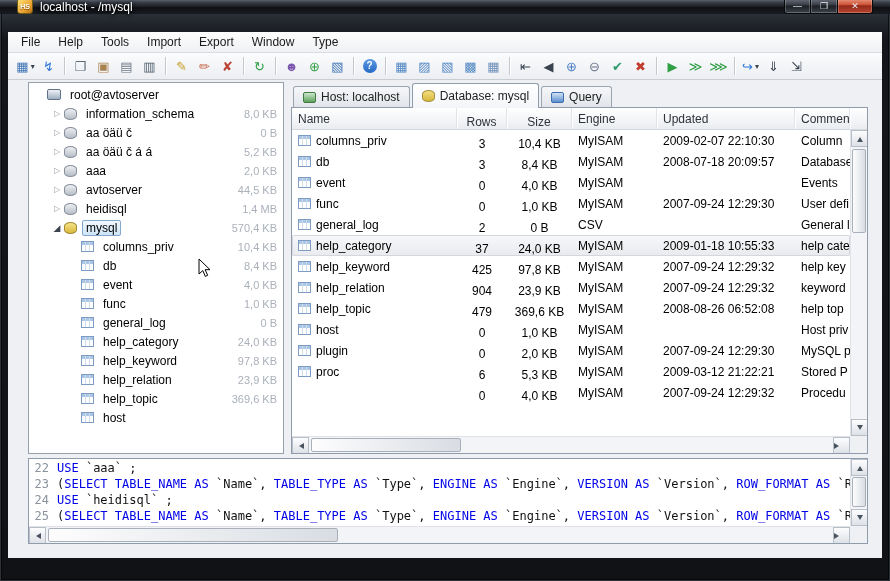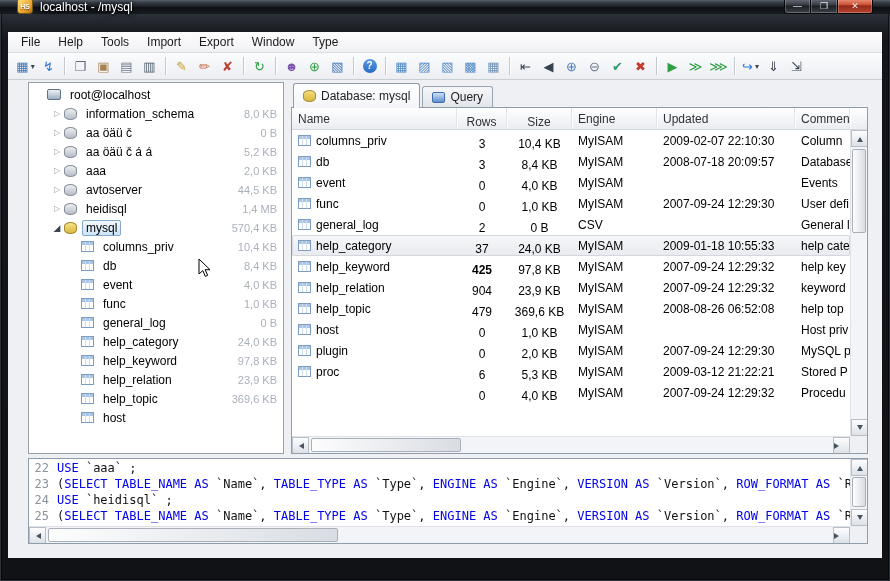--- a/index.html
+++ b/index.html
@@ -245,21 +245,21 @@
         <div class="tb-btn">
           <span class="tb-glyph" style="color: rgb(58, 67, 80);">⇲</span>
         </div>
       </div>
 
     <div class="main">
       <div class="tree" id="tree">
           <div class="tree-row" style="padding-left: 4px;">
             <span class="tree-arrow"></span>
             <span class="node-ic server"></span>
-            <span class="tree-label">root@localhost</span>
+            <span class="tree-label">root@avtoserver</span>
             <span class="tree-size"></span>
           </div>
           <div class="tree-row" style="padding-left: 21px;">
             <span class="tree-arrow">▷</span>
             <span class="node-ic db"></span>
             <span class="tree-label">information_schema</span>
             <span class="tree-size">8,0 KB</span>
           </div>
           <div class="tree-row" style="padding-left: 21px;">
             <span class="tree-arrow">▷</span>
@@ -355,20 +355,24 @@
             <span class="tree-arrow"></span>
             <span class="node-ic table"></span>
             <span class="tree-label">host</span>
             <span class="tree-size"></span>
           </div>
         </div>
       <div class="splitter"></div>
 
       <div class="right">
         <div class="tabs" id="tabs">
+            <div class="tab">
+              <span class="tab-ic host"></span>
+              <span class="tab-label">Host: localhost</span>
+            </div>
             <div class="tab active">
               <span class="tab-ic database"></span>
               <span class="tab-label">Database: mysql</span>
             </div>
             <div class="tab">
               <span class="tab-ic query"></span>
               <span class="tab-label">Query</span>
             </div>
           </div>
 
@@ -446,21 +450,21 @@
                 <div class="gcell right" style="width: 65px;">24,0 KB</div>
                 <div class="gcell left" style="width: 85px;">MyISAM</div>
                 <div class="gcell left" style="width: 138px;">2009-01-18 10:55:33</div>
                 <div class="gcell left" style="width: 140px; flex: 1 1 0%;">help cate</div>
               </div>
               <div class="grow">
                 <div class="gcell left" style="width: 165px;">
                   <span class="tbl-ic"></span>
                   <span>help_keyword</span>
                 </div>
-                <div class="gcell right" style="width: 50px; font-weight: bold;">425</div>
+                <div class="gcell right" style="width: 50px;">425</div>
                 <div class="gcell right" style="width: 65px;">97,8 KB</div>
                 <div class="gcell left" style="width: 85px;">MyISAM</div>
                 <div class="gcell left" style="width: 138px;">2007-09-24 12:29:32</div>
                 <div class="gcell left" style="width: 140px; flex: 1 1 0%;">help key</div>
               </div>
               <div class="grow">
                 <div class="gcell left" style="width: 165px;">
                   <span class="tbl-ic"></span>
                   <span>help_relation</span>
                 </div>

